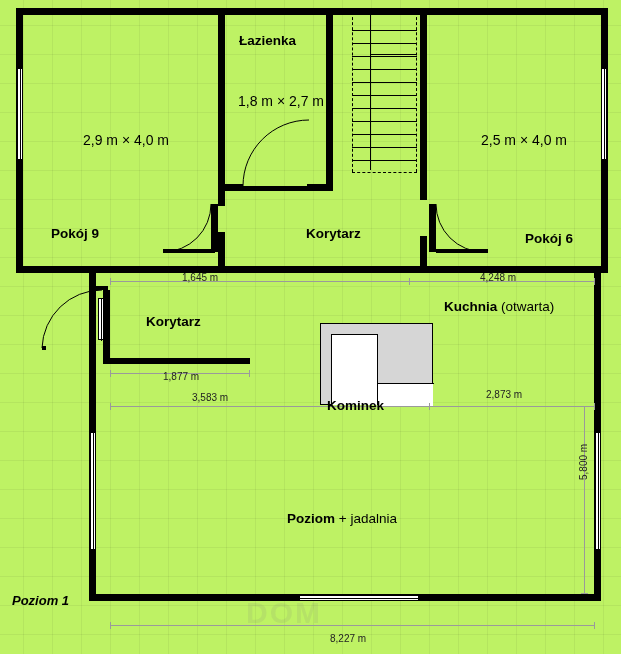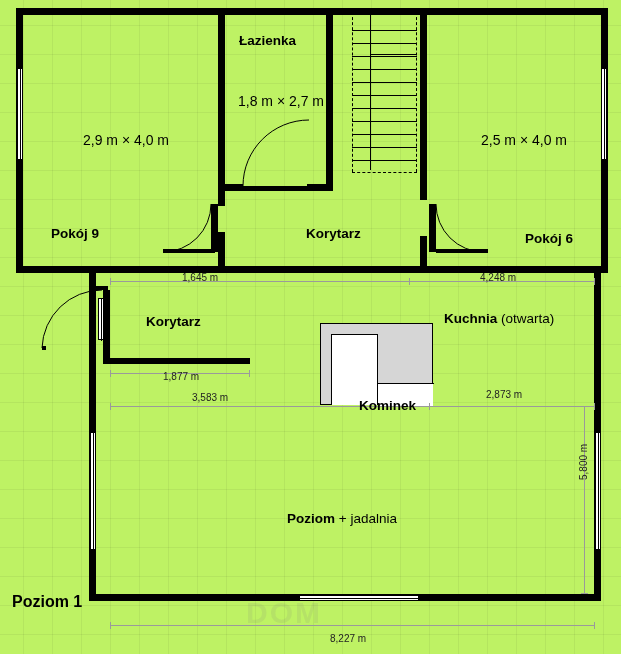--- a/index.html
+++ b/index.html
@@ -55,22 +55,23 @@
   }
   .dim {
     font-size: 10px;
     color: #222;
   }
   .dim-inner {
     font-size: 14px;
     color: #000;
   }
   .level {
-    font-size: 16px;
+    font-size: 13px;
     font-weight: bold;
+    font-style: italic;
   }
   .vert {
     transform: rotate(-90deg);
     transform-origin: left top;
   }
   .dimline {
     position: absolute;
     background: #9a9a9a;
   }
   .dimline.h { height: 1px; }
@@ -270,25 +271,25 @@
 
   <div class="label dim-inner" style="left:83px; top:132px;">2,9 m × 4,0 m</div>
   <div class="label dim-inner" style="left:481px; top:132px;">2,5 m × 4,0 m</div>
 
   <div class="label room-name" style="left:51px; top:226px;">Pokój 9</div>
   <div class="label room-name" style="left:306px; top:226px;">Korytarz</div>
   <div class="label room-name" style="left:525px; top:231px;">Pokój 6</div>
 
   <div class="label room-name" style="left:146px; top:314px;">Korytarz</div>
 
-  <div class="label room-name" style="left:444px; top:311px;">
+  <div class="label room-name" style="left:444px; top:299px;">
     <span>Kuchnia</span><span class="light"> (otwarta)</span>
   </div>
 
-  <div class="label room-name" style="left:327px; top:398px;margin-left:32px;">Kominek</div>
+  <div class="label room-name" style="left:327px; top:398px;">Kominek</div>
 
   <div class="label room-name" style="left:287px; top:511px;">
     <span>Poziom</span><span class="light"> + jadalnia</span>
   </div>
 
   <div class="label dim" style="left:182px; top:272px;">1,645 m</div>
   <div class="label dim" style="left:480px; top:272px;">4,248 m</div>
   <div class="label dim" style="left:163px; top:371px;">1,877 m</div>
   <div class="label dim" style="left:192px; top:392px;">3,583 m</div>
   <div class="label dim" style="left:486px; top:389px;">2,873 m</div>

